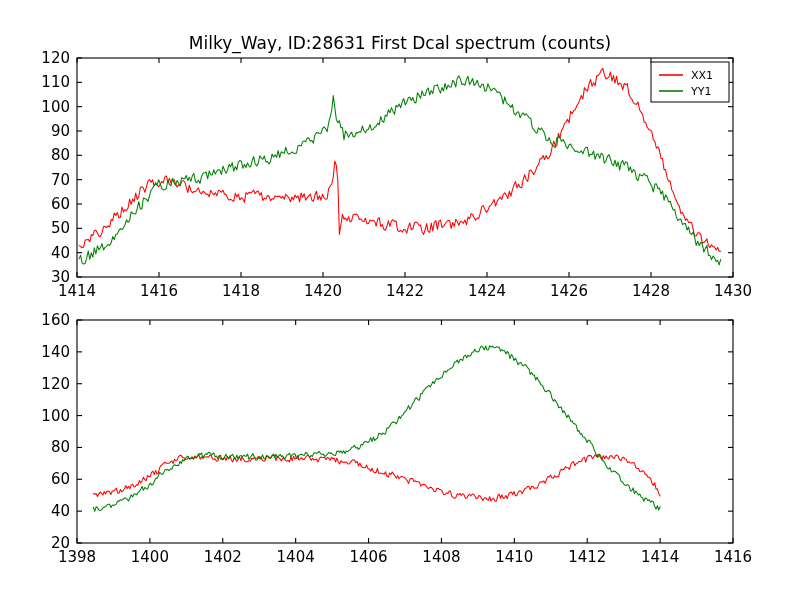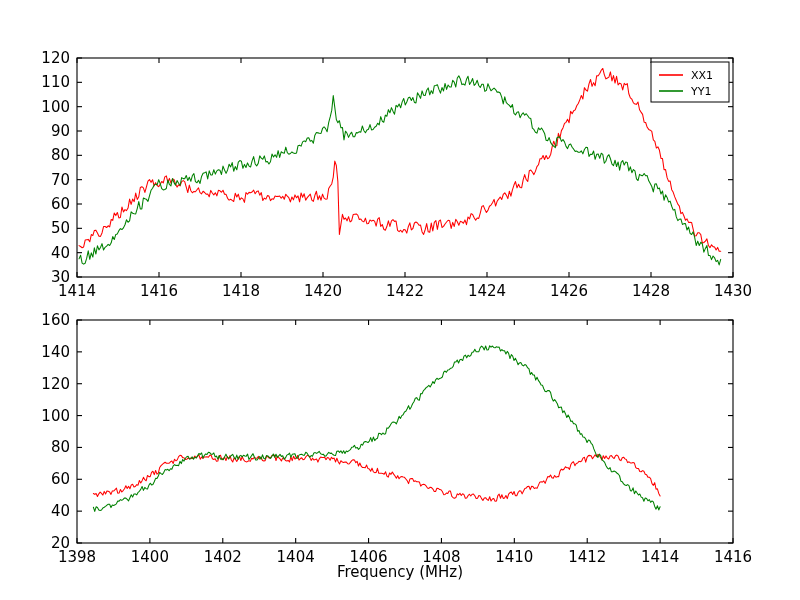--- a/index.html
+++ b/index.html
@@ -63,20 +63,21 @@
     fill: none;
     stroke-width: 1.05;
     stroke-linejoin: round;
     stroke-linecap: round;
   }
 </style>
 </head>
 <body>
 
 <div id="figure">
+  <div class="fig-title">Milky_Way, ID:28631 First Dcal spectrum (counts)</div>
   <svg id="plot-svg" width="800" height="600">
       <g>
         <rect x="77" y="58" width="656" height="219" class="spine"></rect>
         <line x1="77" y1="277" x2="77" y2="272" class="tick-mark"></line>
         <line x1="77" y1="58" x2="77" y2="63" class="tick-mark"></line>
         <text x="77" y="296" text-anchor="middle" class="tick-label">1414</text>
         <line x1="159" y1="277" x2="159" y2="272" class="tick-mark"></line>
         <line x1="159" y1="58" x2="159" y2="63" class="tick-mark"></line>
         <text x="159" y="296" text-anchor="middle" class="tick-label">1416</text>
         <line x1="241" y1="277" x2="241" y2="272" class="tick-mark"></line>
@@ -193,14 +194,13 @@
         <path d="M93.40 507.24L94.75 511.38L96.11 506.80L97.46 507.51L98.81 509.91L100.16 510.46L101.52 510.05L102.87 508.01L104.22 507.28L105.57 506.36L106.93 505.17L108.28 504.23L109.63 504.23L110.98 507.62L112.34 505.05L113.69 505.40L115.04 504.81L116.39 503.82L117.75 501.08L119.10 501.13L120.45 499.61L121.80 500.35L123.16 499.38L124.51 497.98L125.86 498.13L127.21 499.42L128.57 500.86L129.92 497.71L131.27 494.75L132.62 497.11L133.98 494.02L135.33 493.90L136.68 494.93L138.03 492.41L139.39 491.31L140.74 489.40L142.09 486.54L143.44 490.35L144.80 487.42L146.15 488.65L147.50 489.03L148.85 485.33L150.21 483.18L151.56 484.92L152.91 484.42L154.26 481.73L155.62 478.36L156.97 478.60L158.32 476.03L159.67 472.39L161.03 473.57L162.38 474.52L163.73 472.58L165.08 469.61L166.44 470.00L167.79 469.30L169.14 470.67L170.49 468.67L171.85 469.21L173.20 465.88L174.55 464.63L175.90 465.52L177.26 465.33L178.61 465.69L179.96 461.32L181.31 463.60L182.67 459.46L184.02 461.15L185.37 458.27L186.72 456.76L188.08 456.32L189.43 459.09L190.78 458.79L192.13 456.81L193.49 459.28L194.84 457.22L196.19 457.87L197.55 455.87L198.90 453.53L200.25 454.46L201.60 452.97L202.96 458.03L204.31 455.51L205.66 453.91L207.01 454.48L208.37 452.27L209.72 452.62L211.07 454.26L212.42 454.30L213.78 452.95L215.13 456.89L216.48 456.03L217.83 459.09L219.19 455.61L220.54 459.14L221.89 458.75L223.24 459.78L224.60 456.88L225.95 454.16L227.30 457.15L228.65 458.59L230.01 456.98L231.36 455.47L232.71 454.37L234.06 457.22L235.42 459.10L236.77 455.06L238.12 459.34L239.47 456.15L240.83 455.34L242.18 456.93L243.53 455.25L244.88 456.04L246.24 456.16L247.59 454.16L248.94 459.43L250.29 457.59L251.65 455.57L253.00 453.68L254.35 456.98L255.70 460.03L257.06 460.05L258.41 458.19L259.76 456.48L261.11 459.08L262.47 454.80L263.82 458.41L265.17 459.00L266.52 455.48L267.88 455.98L269.23 457.27L270.58 458.40L271.93 456.22L273.29 453.96L274.64 457.26L275.99 454.26L277.34 457.42L278.70 455.98L280.05 454.36L281.40 456.56L282.75 455.78L284.11 459.28L285.46 457.94L286.81 455.11L288.16 454.54L289.52 453.12L290.87 457.30L292.22 454.35L293.57 454.04L294.93 453.75L296.28 457.80L297.63 458.17L298.98 455.14L300.34 454.57L301.69 454.23L303.04 455.19L304.40 455.18L305.75 452.25L307.10 453.14L308.45 455.46L309.81 457.12L311.16 455.57L312.51 456.17L313.86 452.96L315.22 452.61L316.57 453.40L317.92 452.47L319.27 451.41L320.63 453.70L321.98 454.41L323.33 454.16L324.68 456.13L326.04 456.01L327.39 453.98L328.74 452.34L330.09 453.37L331.45 453.13L332.80 454.50L334.15 455.26L335.50 455.59L336.86 451.20L338.21 450.94L339.56 452.33L340.91 450.81L342.27 453.18L343.62 450.79L344.97 453.46L346.32 450.97L347.68 451.70L349.03 450.65L350.38 449.65L351.73 447.28L353.09 447.08L354.44 445.32L355.79 448.11L357.14 447.42L358.50 449.39L359.85 448.06L361.20 444.18L362.55 445.15L363.91 442.32L365.26 441.48L366.61 441.86L367.96 442.54L369.32 441.08L370.67 437.57L372.02 441.70L373.37 437.06L374.73 440.63L376.08 438.96L377.43 438.26L378.78 433.16L380.14 433.41L381.49 434.65L382.84 432.97L384.19 434.16L385.55 433.79L386.90 427.89L388.25 428.27L389.60 426.39L390.96 424.03L392.31 422.27L393.66 421.93L395.01 422.44L396.37 423.90L397.72 420.51L399.07 416.32L400.42 418.43L401.78 415.64L403.13 414.74L404.48 411.93L405.84 411.23L407.19 408.74L408.54 405.67L409.89 409.33L411.25 406.89L412.60 403.68L413.95 401.72L415.30 398.30L416.66 397.62L418.01 399.68L419.36 400.21L420.71 393.59L422.07 393.67L423.42 390.59L424.77 389.42L426.12 387.62L427.48 386.76L428.83 385.32L430.18 386.99L431.53 384.60L432.89 381.57L434.24 383.57L435.59 379.86L436.94 378.25L438.30 379.34L439.65 378.49L441.00 377.96L442.35 377.03L443.71 372.20L445.06 371.01L446.41 372.29L447.76 370.00L449.12 369.72L450.47 368.36L451.82 367.96L453.17 366.30L454.53 361.96L455.88 361.96L457.23 359.93L458.58 363.02L459.94 359.74L461.29 359.35L462.64 360.55L463.99 356.07L465.35 355.06L466.70 357.85L468.05 355.19L469.40 356.39L470.76 355.48L472.11 352.27L473.46 352.03L474.81 349.23L476.17 351.72L477.52 351.69L478.87 351.64L480.22 347.61L481.58 346.10L482.93 347.27L484.28 349.89L485.63 345.99L486.99 349.99L488.34 349.84L489.69 345.77L491.04 347.14L492.40 346.02L493.75 347.41L495.10 347.80L496.45 346.72L497.81 347.18L499.16 347.06L500.51 351.06L501.86 349.51L503.22 350.82L504.57 350.82L505.92 353.98L507.27 351.38L508.63 353.34L509.98 358.56L511.33 354.62L512.69 356.16L514.04 360.52L515.39 358.24L516.74 361.10L518.10 364.69L519.45 362.90L520.80 362.46L522.15 365.00L523.51 365.85L524.86 364.51L526.21 365.18L527.56 367.77L528.92 368.61L530.27 374.42L531.62 372.45L532.97 375.09L534.33 374.96L535.68 380.11L537.03 377.26L538.38 380.34L539.74 382.34L541.09 385.09L542.44 385.16L543.79 388.72L545.15 391.42L546.50 391.61L547.85 390.42L549.20 390.63L550.56 392.35L551.91 398.08L553.26 401.13L554.61 399.61L555.97 401.39L557.32 403.71L558.67 407.76L560.02 407.19L561.38 407.04L562.73 412.62L564.08 410.81L565.43 413.69L566.79 417.57L568.14 415.06L569.49 417.56L570.84 421.44L572.20 420.92L573.55 423.81L574.90 423.76L576.25 425.21L577.61 431.22L578.96 430.53L580.31 434.35L581.66 433.76L583.02 437.09L584.37 437.19L585.72 438.96L587.07 442.53L588.43 440.03L589.78 440.49L591.13 443.27L592.48 444.61L593.84 448.92L595.19 452.14L596.54 455.38L597.89 457.54L599.25 454.09L600.60 455.28L601.95 459.87L603.30 460.81L604.66 462.37L606.01 465.73L607.36 467.97L608.71 469.04L610.07 467.63L611.42 471.79L612.77 471.80L614.13 471.08L615.48 471.68L616.83 473.00L618.18 473.98L619.54 475.75L620.89 481.23L622.24 481.77L623.59 483.84L624.95 485.00L626.30 485.55L627.65 484.60L629.00 485.59L630.36 490.66L631.71 490.89L633.06 487.85L634.41 493.71L635.77 490.94L637.12 493.03L638.47 494.94L639.82 494.06L641.18 497.13L642.53 497.71L643.88 501.21L645.23 497.99L646.59 498.53L647.94 500.79L649.29 499.61L650.64 502.35L652.00 500.98L653.35 501.94L654.70 506.43L656.05 509.15L657.41 505.75L658.76 509.93L660.11 506.81" stroke="#008000" class="series-line"></path>
       </g>
       <g>
         <rect x="651" y="62" width="78" height="40" class="legend-box"></rect>
         <line x1="659" y1="75" x2="683" y2="75" stroke="#ff0000" stroke-width="1.6"></line>
         <text x="691" y="79" class="legend-label">XX1</text>
         <line x1="659" y1="91" x2="683" y2="91" stroke="#008000" stroke-width="1.6"></line>
         <text x="691" y="95" class="legend-label">YY1</text>
       </g>
     </svg>
-  <div class="xlabel">Frequency (MHz)</div>
 </div>
 
 </body></html>

